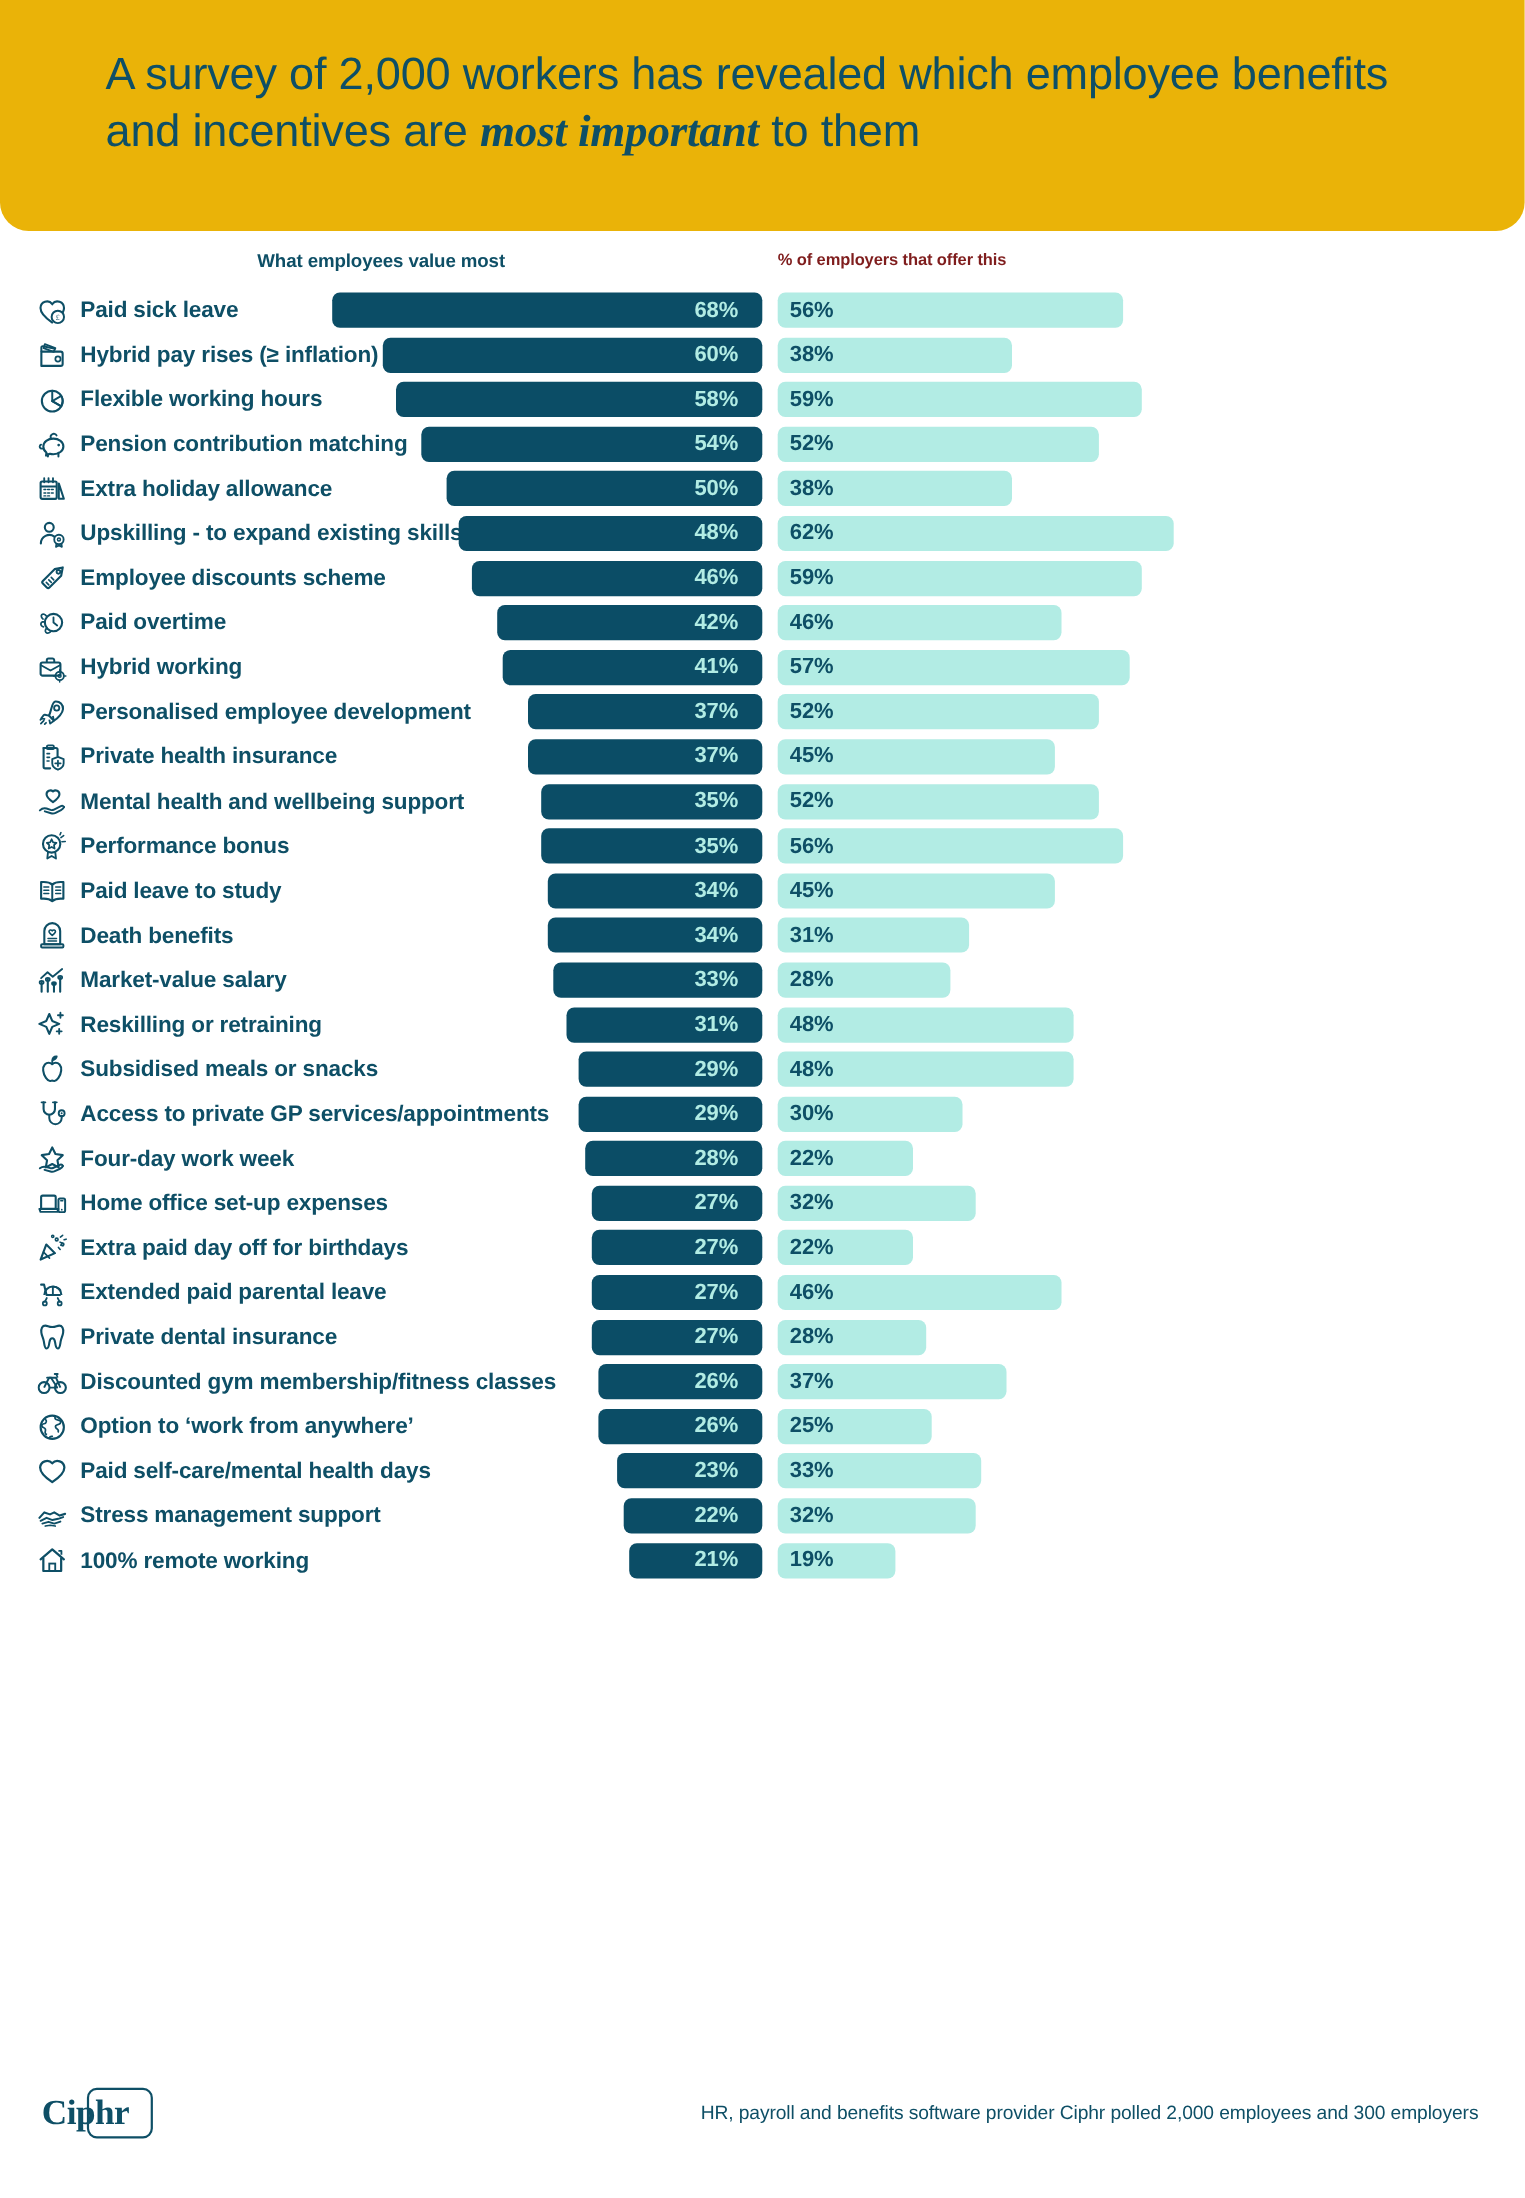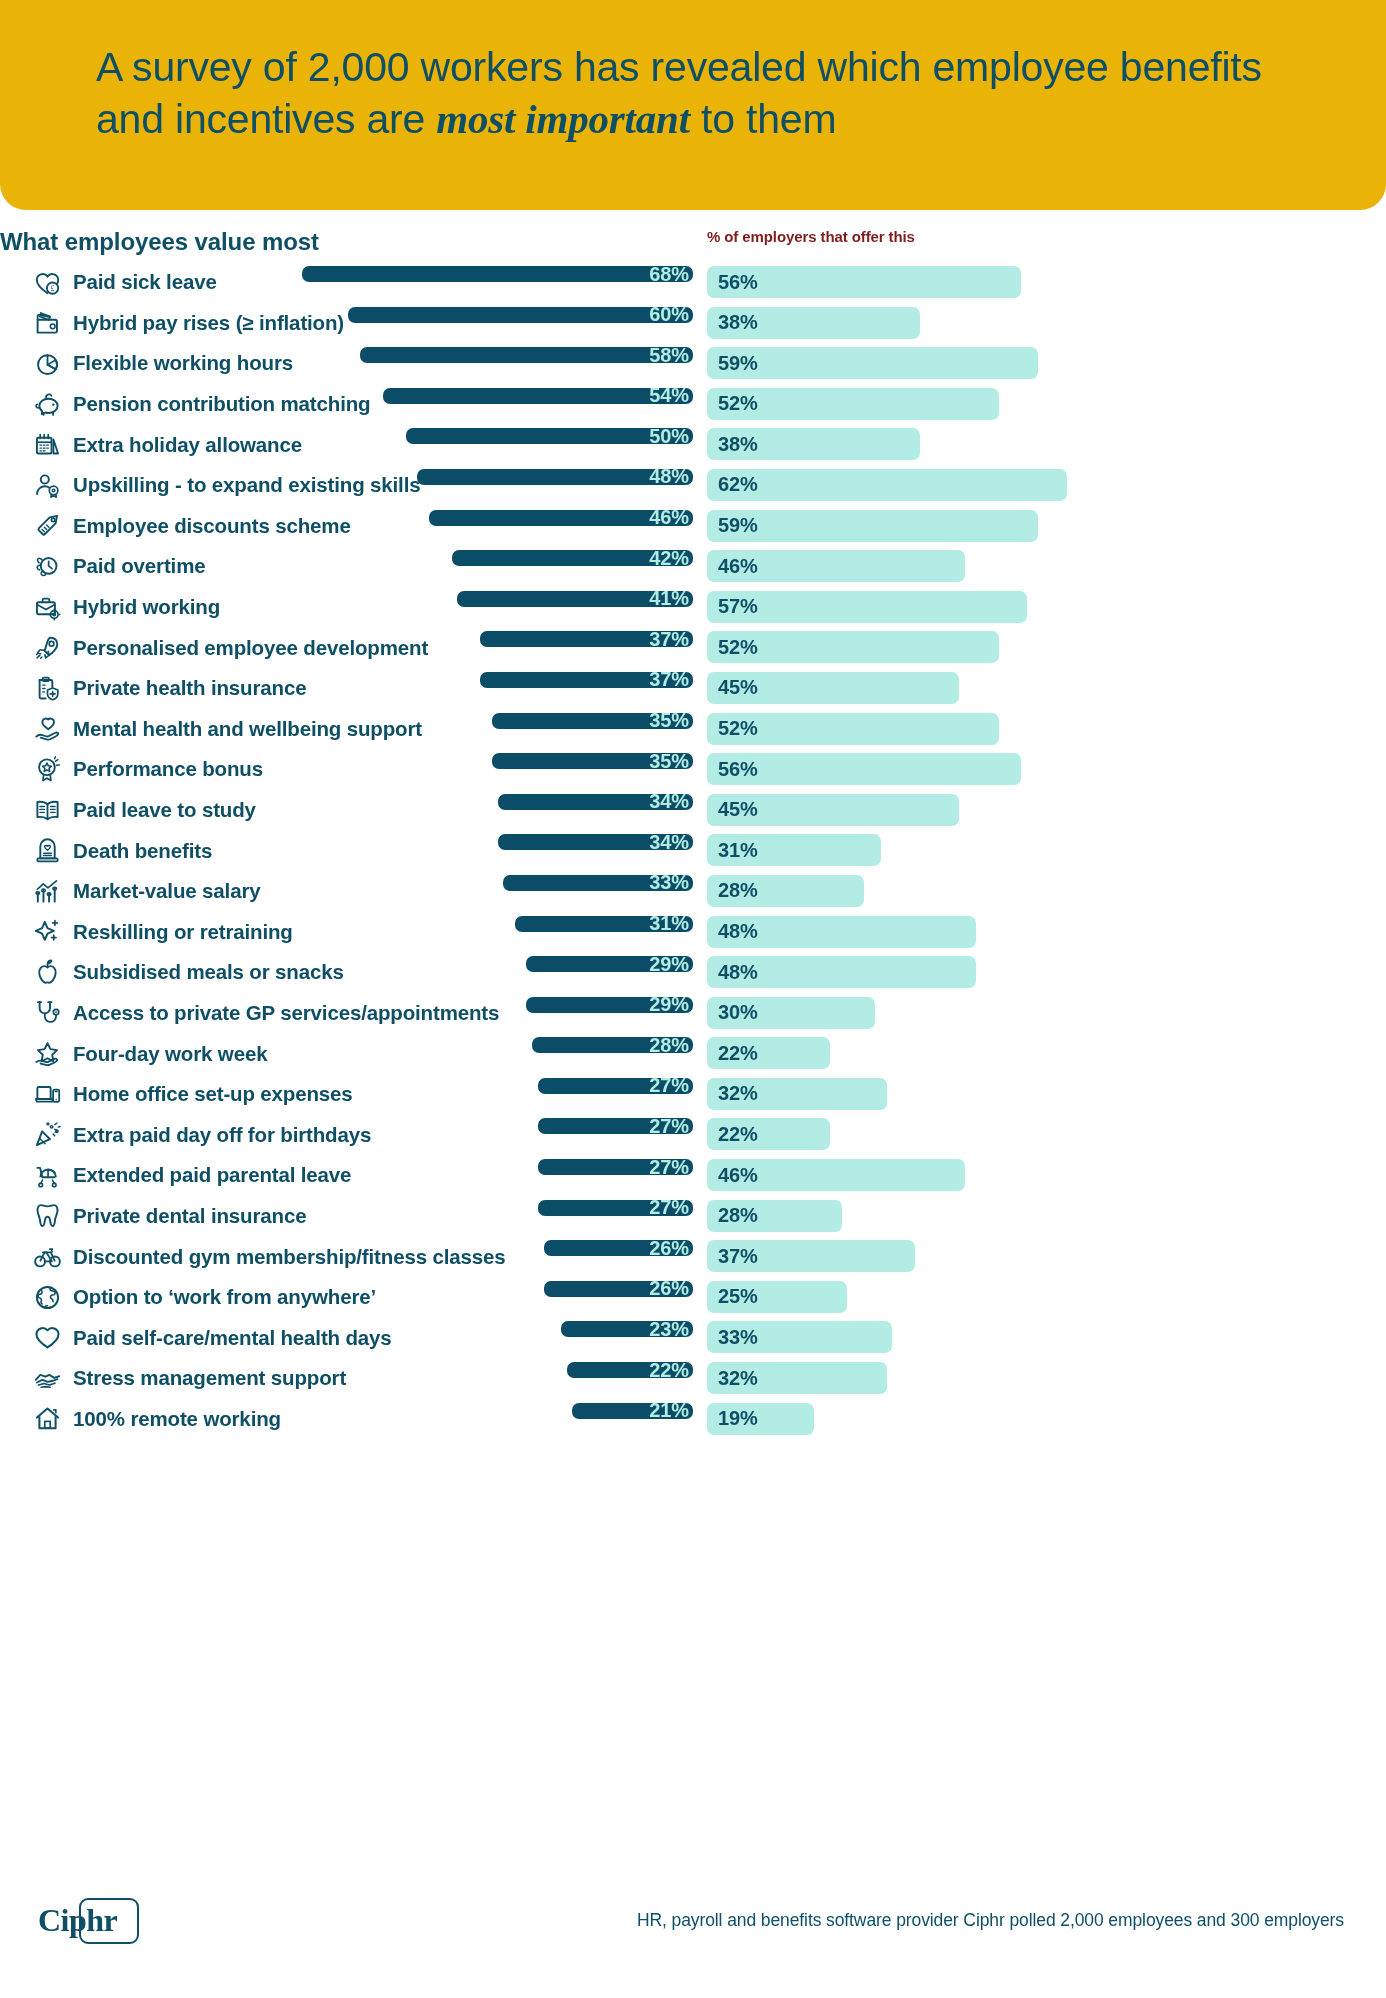--- a/index.html
+++ b/index.html
@@ -28,22 +28,22 @@
   .header-title .em{
     font-family:"Liberation Serif", serif;
     font-style:italic;
     font-weight:700;
   }
   
   .col-headers{
     position:absolute;top:228px;left:0;width:1386px;height:28px;
   }
   .col-head-left{
-    position:absolute;left:0;width:693px;text-align:left;
-    color:#0E4F66;font-size:24px;font-weight:700;letter-spacing:-0.1px;
+    position:absolute;left:0;width:693px;text-align:center;
+    color:#0E4F66;font-size:17px;font-weight:700;letter-spacing:-0.1px;
   }
   .col-head-right{
     position:absolute;left:707px;
     color:#7f1d1d;font-size:15px;font-weight:700;letter-spacing:-0.1px;
   }
   
   .chart{
     position:absolute;top:262px;left:0;width:1386px;
   }
   .row{
@@ -61,24 +61,24 @@
   .row-icon svg{display:block;width:27px;height:27px;}
   .row-label{
     color:#0E4F66;font-size:20.5px;font-weight:700;white-space:nowrap;
     letter-spacing:-0.15px;
   }
   
   .bar-left-track{
     position:absolute;left:0;top:4px;width:693px;height:32px;
   }
   .bar-left{
-    position:absolute;right:0;top:0;height:16px;
+    position:absolute;right:0;top:0;height:32px;
     background:#0B4D66;border-radius:7px;
     display:flex;align-items:center;justify-content:flex-end;
-    box-sizing:border-box;padding-right:4px;
+    box-sizing:border-box;padding-right:22px;
   }
   .bar-left-val{
     color:#B2ECE4;font-size:20px;font-weight:700;letter-spacing:-0.1px;
   }
   
   .bar-right-track{
     position:absolute;left:707px;top:4px;height:32px;
   }
   .bar-right{
     position:absolute;left:0;top:0;height:32px;

